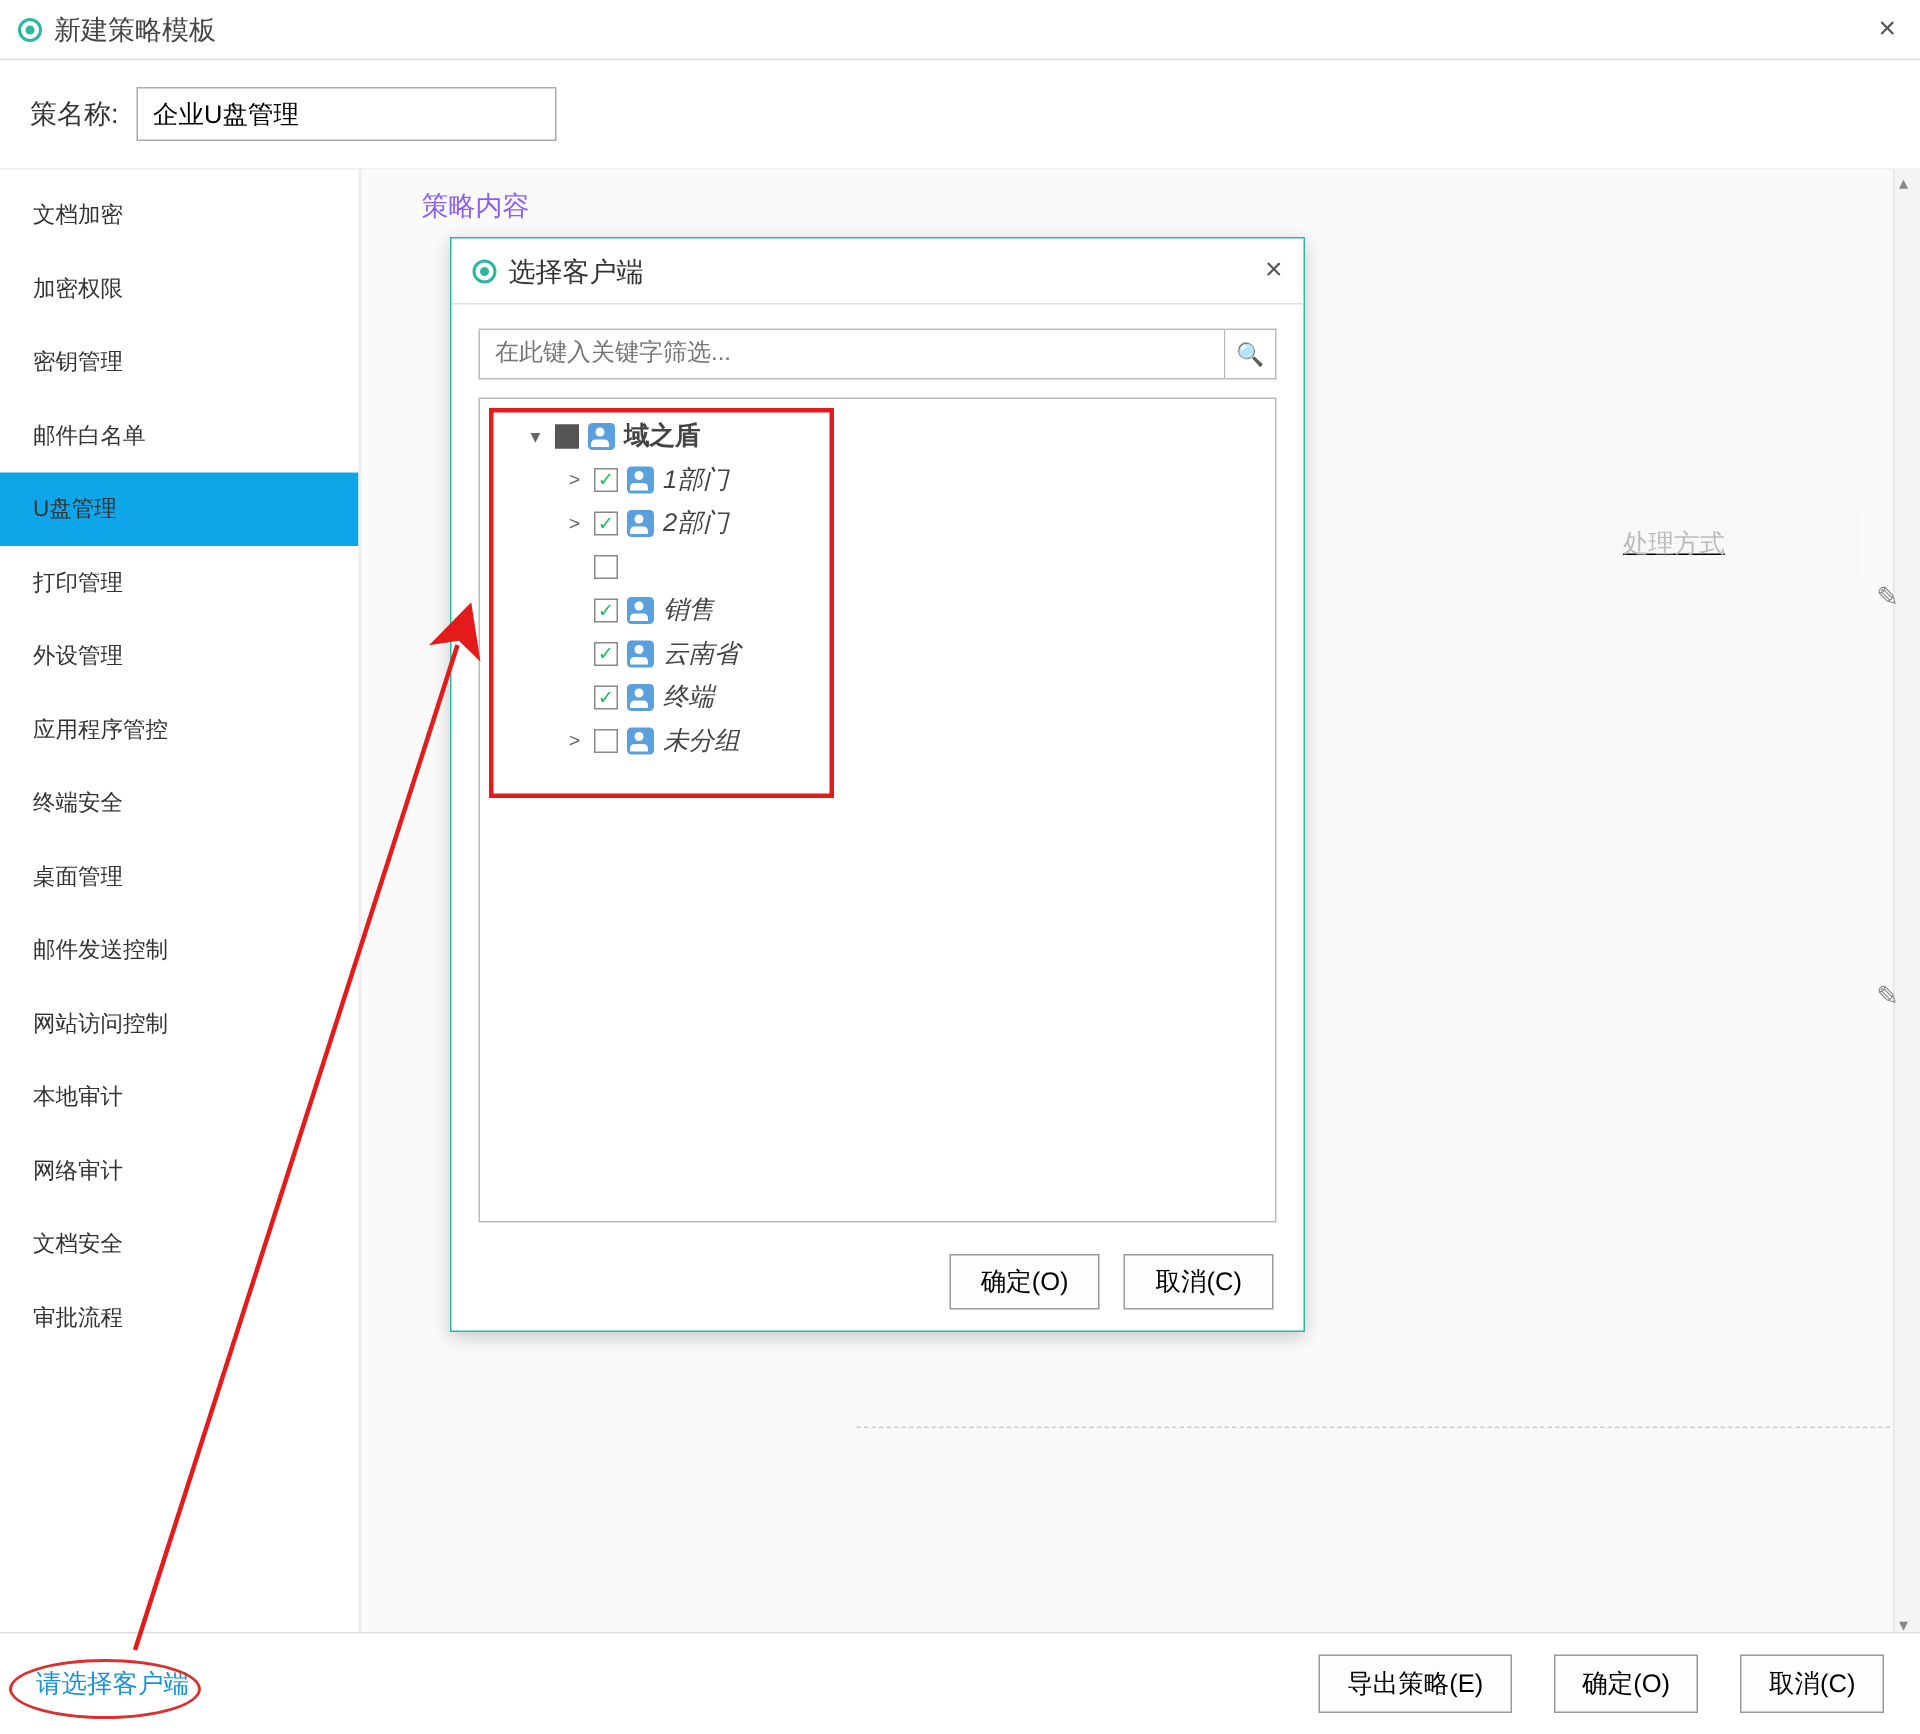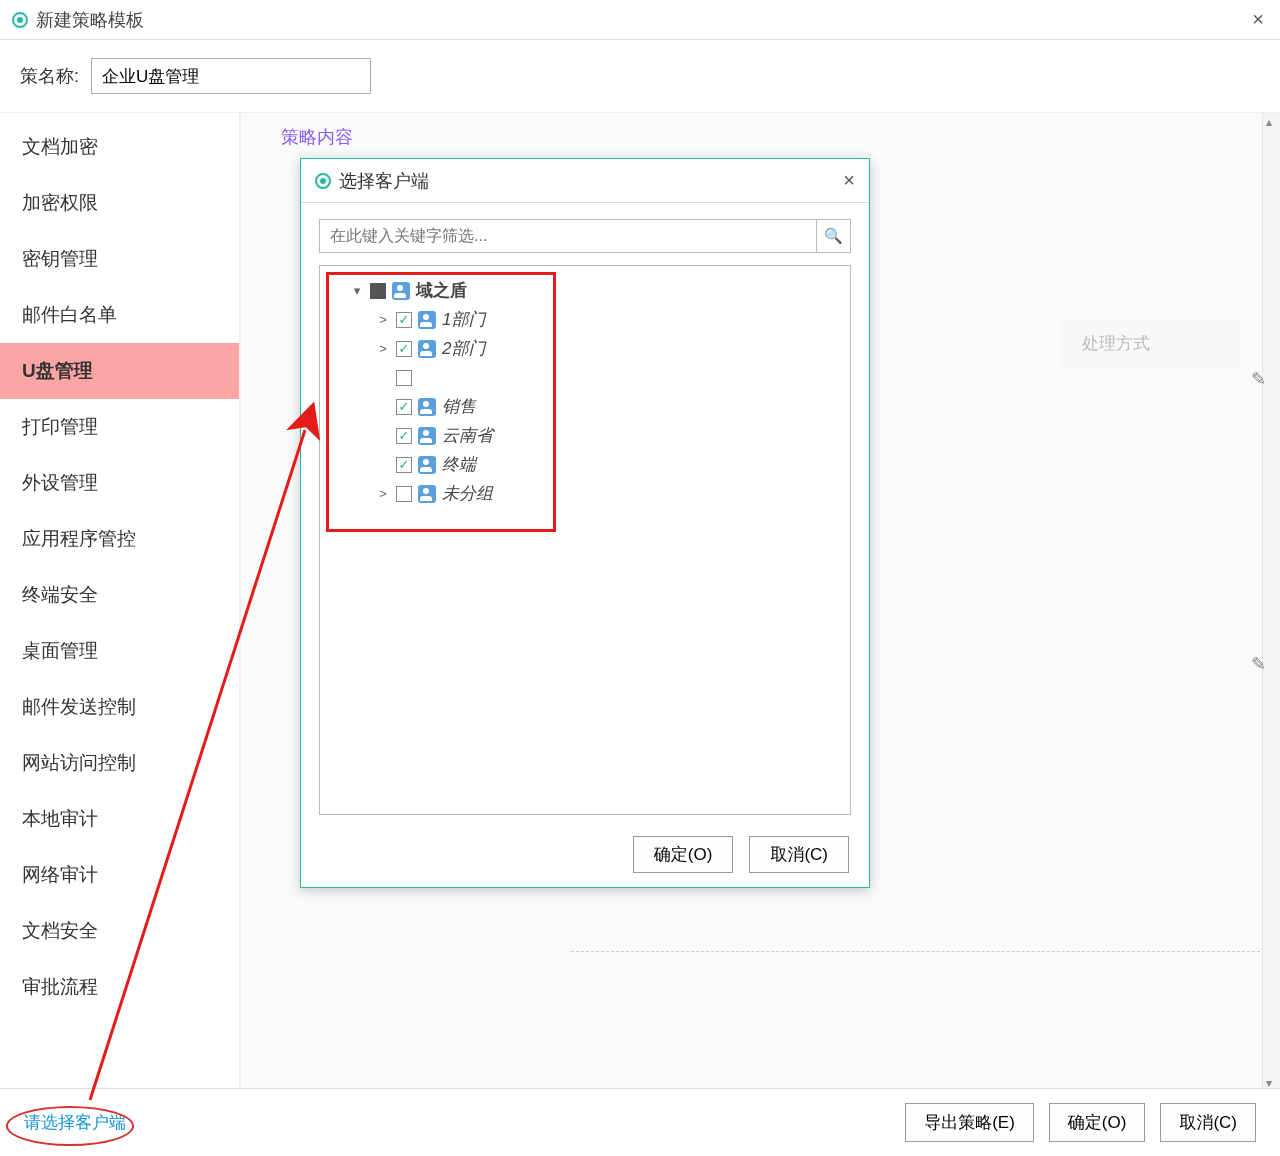--- a/index.html
+++ b/index.html
@@ -11,41 +11,41 @@
 .titlebar .title { font-size: 18px; color: #444; }
 .titlebar .close { position: absolute; right: 16px; top: 8px; font-size: 20px; color: #555; cursor: pointer; }
 
 .name-row { display: flex; align-items: center; padding: 18px 20px; }
 .name-row label { font-size: 18px; color: #333; margin-right: 12px; }
 .name-row input { width: 280px; height: 36px; border: 1px solid #aaa; padding: 0 10px; font-size: 17px; }
 
 .main-area { display: flex; height: 980px; border-top: 1px solid #eee; position: relative; }
 
 .sidebar { width: 240px; border-right: 1px solid #eee; padding-top: 6px; overflow-y: auto;}
-.sidebar-item { padding: 15px 22px; font-size: 19px; color: #333; cursor: pointer; }
-.sidebar-item.active { background: #fca5a5; font-weight: bold; }
+.sidebar-item { padding: 15px 22px; font-size: 15px; color: #333; cursor: pointer; }
+.sidebar-item.active { background: #0ea5e9; }
 
 .content-pane { flex: 1; position: relative; background: #fafafa; border-left: 1px solid #eee;}
 .content-pane-scroll { position:absolute; right:0; top:0; width:18px; height:100%; background:#f4f4f4; border-left:1px solid #e5e5e5;}
 .content-pane-scroll .arrow-up { position:absolute; top:2px; left:3px; font-size:12px; color:#888;}
 .content-pane-scroll .arrow-down { position:absolute; bottom:2px; left:3px; font-size:12px; color:#888;}
 .content-header { padding: 12px 40px; font-size: 18px; color: #8b5cf6; }
 
-.right-col { position:absolute; right:40px; top:205px; width:180px; }
+.right-col { position:absolute; right:40px; top:224px; width:180px;text-decoration:underline; }
 .process-box { background:#f7f8f8; color:#bbb; height:50px; display:flex; align-items:center; padding:0 22px; font-size:17px; }
 .pencil-icon { position:absolute; right:-26px; color:#888; font-size:18px; cursor:pointer;}
 .right-col2 { position:absolute; right:40px; top:540px; width:180px; height:60px;}
 .pencil-icon2 { position:absolute; right:-26px; top:0; color:#888; font-size:18px; cursor:pointer;}
 
 .bottom-divider { position:absolute; left:330px; right:20px; top:838px; border-top:1px dashed #ccc; height:0;}
 
 .footer { position: absolute; bottom: 0; left: 0; right: 0; height: 68px; border-top: 1px solid #ddd; display: flex; align-items: center; padding: 0 24px; background: #fff; }
 .footer-link { color: #1693d6; font-size: 17px; cursor: pointer; }
 .footer-link-circle { position:absolute; left:6px; bottom:10px; width:128px; height:40px; border:2px solid #d93030; border-radius:50%/50%; pointer-events:none;}
-.footer-btns { margin-left: auto; display:flex; gap:15px;}
+.footer-btns { margin-left: auto; display:flex; gap:28px;}
 .btn { border: 1px solid #999; background: #fdfdfd; padding: 7px 18px; font-size: 17px; cursor: pointer; }
 
 
 .modal { position: absolute; left: 300px; top: 158px; width: 570px; height: 730px; background: #fff; border: 1px solid #2bb8a3; box-shadow: 0 3px 12px rgba(0,0,0,0.2); z-index: 10; }
 .modal-header { height: 44px; border-bottom: 1px solid #ddd; display:flex; align-items:center; padding:0 14px; position:relative;}
 .modal-header .globe-icon { width:16px; height:16px; border-radius:50%; border:2px solid #2bb8a3; display:inline-block; margin-right:8px; position:relative;}
 .modal-header .globe-icon::before { content:""; position:absolute; left:3px; top:3px; width:6px; height:6px; background:#2bb8a3; border-radius:50%;}
 .modal-header .mtitle { font-size: 18px; color: #333; }
 .modal-header .mclose { position:absolute; right:14px; font-size:20px; color:#555; cursor:pointer;}
 .modal-body { padding: 16px 18px; }

